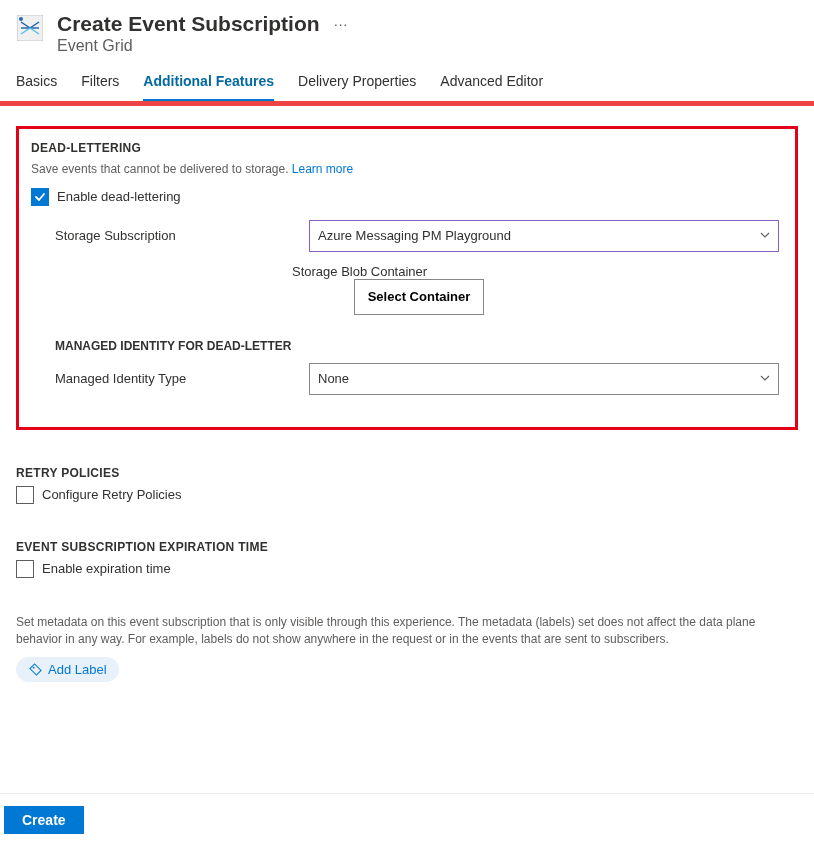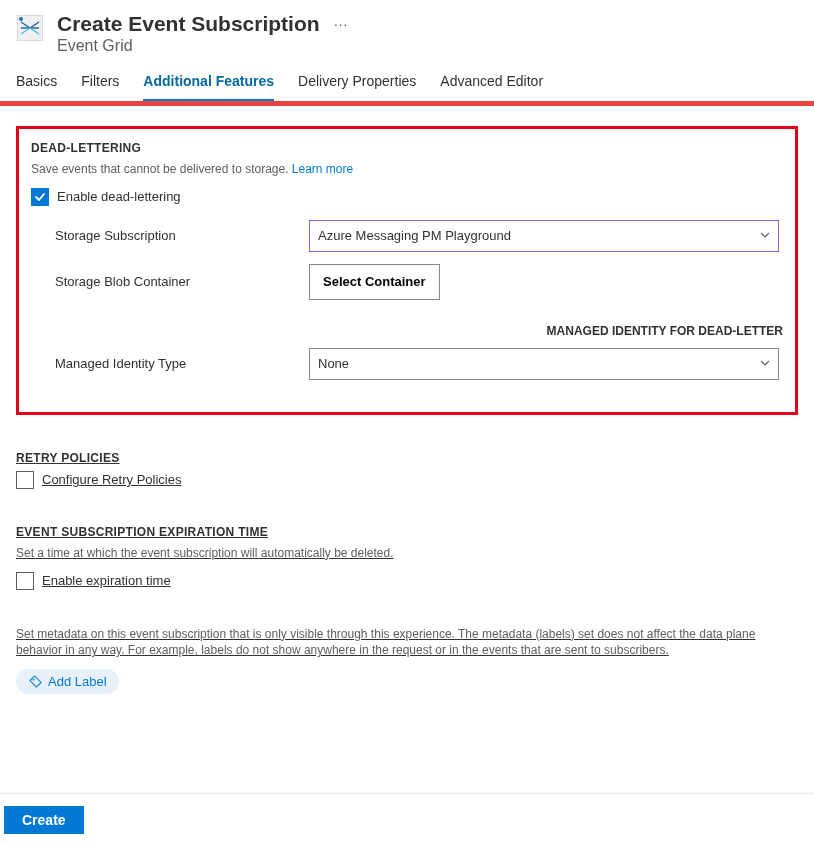--- a/index.html
+++ b/index.html
@@ -134,30 +134,29 @@
     border: 1px solid #8a8886;
     padding: 4px 13px;
     height: 36px;
     background: #fff;
     font-size: 13px;
     font-weight: 600;
     cursor: pointer;
     display: inline-flex;
     align-items: center;
   }
-  .form-row-btn { padding-left: 24px; display: flex; align-items: center; margin-bottom: 16px; }
+  .form-row-btn { padding-left: 24px; display: flex; align-items: center; margin-bottom: 16px; flex-direction: column; }
   .form-row-btn .label { width: 254px; font-size:13px; color:#323130; flex-shrink:0; }
   .subheading {
     font-size: 12px;
     font-weight: 700;
     color: #323130;
     margin: 24px 0 10px 24px;
-    text-align: right;
-  }
-  .section { margin-bottom: 36px; text-decoration: underline; }
+  }
+  .section { margin-bottom: 36px; }
   .pill-btn {
     display: inline-flex;
     align-items: center;
     gap: 6px;
     background: #e8f0fa;
     color: #0078d4;
     border: none;
     border-radius: 14px;
     padding: 5px 12px;
     font-size: 13px;
@@ -266,21 +265,20 @@
     <div class="checkbox-row">
       <div class="checkbox">
         
       </div>
       <div class="checkbox-label">Configure Retry Policies</div>
     </div>
   </div>
 
   <div class="section">
     <div class="section-heading">EVENT SUBSCRIPTION EXPIRATION TIME</div>
-    <div class="section-desc">Set a time at which the event subscription will automatically be deleted.</div>
     <div class="checkbox-row">
       <div class="checkbox">
         
       </div>
       <div class="checkbox-label">Enable expiration time</div>
     </div>
   </div>
 
   <div class="section">
     <div class="section-desc">Set metadata on this event subscription that is only visible through this experience. The metadata (labels) set does not affect the data plane behavior in any way. For example, labels do not show anywhere in the request or in the events that are sent to subscribers.</div>

